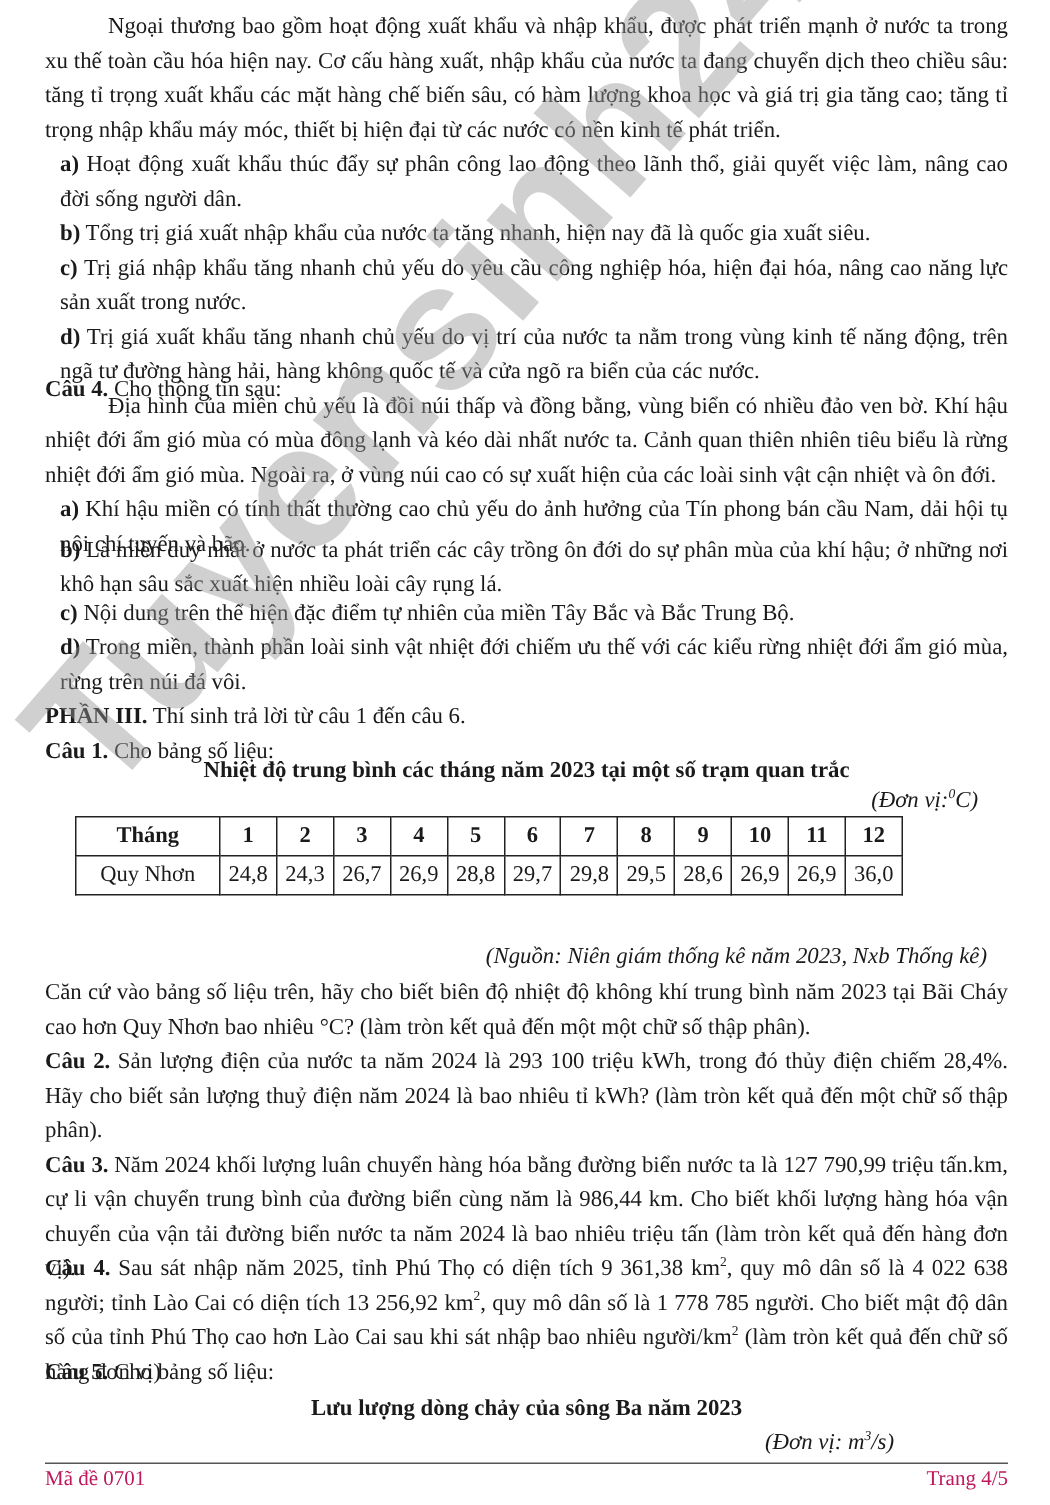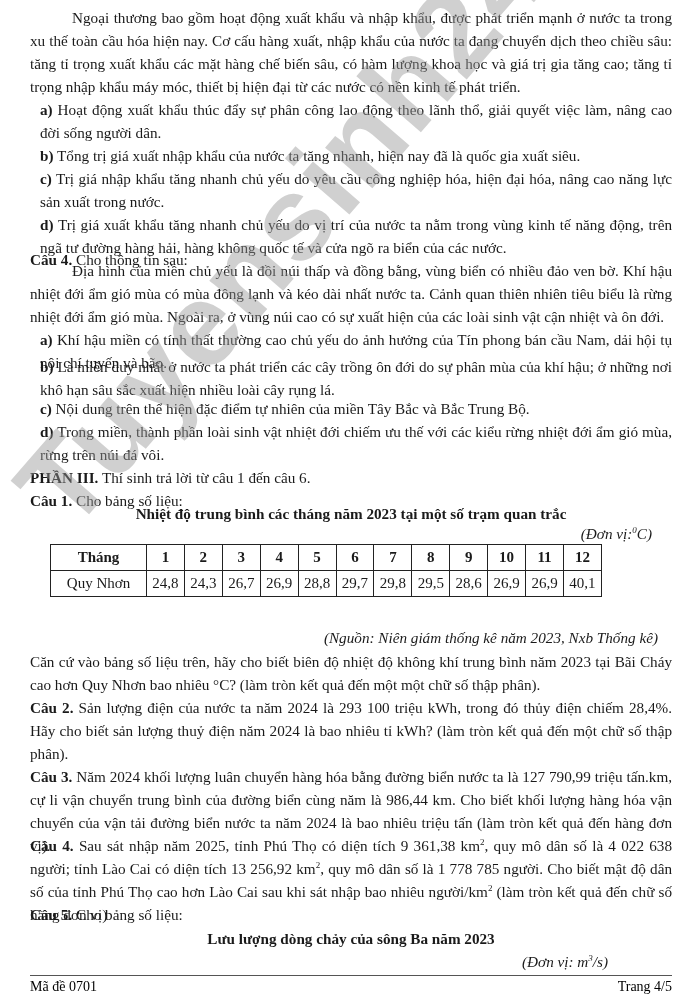--- a/index.html
+++ b/index.html
@@ -29,21 +29,21 @@
     border: 1.5px solid #222; text-align: center; height: 25px; padding: 0;
     line-height: 25px;
   }
   table.data td.rowhead { width: 95px; }
   table.data tr.head td { font-weight: bold; }
   .footer-line {
     position: absolute; left: 30px; top: 975px; width: 642px; height: 0;
     border-top: 1.5px solid #555;
   }
   .footer-left, .footer-right {
-    position: absolute; top: 979px; font-size: 14px; color: #000000;
+    position: absolute; top: 979px; font-size: 14px; color: #be185d;
   }
   .footer-left { left: 30px; }
   .footer-right { right: 28px; }
   .watermark {
     position: absolute; left: 40px; top: 440px; width: 700px;
     font-family: "Liberation Sans", "DejaVu Sans", sans-serif;
     font-weight: bold; font-size: 118px; letter-spacing: 2px;
     color: rgba(150,150,150,0.45);
     transform: rotate(-49deg); transform-origin: left center;
     white-space: nowrap; pointer-events: none; z-index: 5;
@@ -125,21 +125,21 @@
       <td>24,3</td>
       <td>26,7</td>
       <td>26,9</td>
       <td>28,8</td>
       <td>29,7</td>
       <td>29,8</td>
       <td>29,5</td>
       <td>28,6</td>
       <td>26,9</td>
       <td>26,9</td>
-      <td>40,1</td>
+      <td>36,0</td>
     </tr>
   </tbody>
     </table>
 
   <div class="p right ital" style="top:626px; width:628px;">(Nguồn: Niên giám thống kê năm 2023, Nxb Thống kê)</div>
   <div class="p" style="top:650px;">Căn cứ vào bảng số liệu trên, hãy cho biết biên độ nhiệt độ không khí trung bình năm 2023 tại Bãi Cháy cao hơn Quy Nhơn bao nhiêu °C? (làm tròn kết quả đến một một chữ số thập phân).</div>
 
   <div class="p" style="top:696px;">
     <b class="lbl">Câu 2.</b><span> Sản lượng điện của nước ta năm 2024 là 293 100 triệu kWh, trong đó thủy điện chiếm 28,4%. Hãy cho biết sản lượng thuỷ điện năm 2024 là bao nhiêu tỉ kWh? (làm tròn kết quả đến một chữ số thập phân).</span>
   </div>
@@ -149,20 +149,20 @@
   </div>
 
   <div class="p" style="top:834px;">
     <b class="lbl">Câu 4.</b><span> Sau sát nhập năm 2025, tỉnh Phú Thọ có diện tích 9 361,38 km</span><sup>2</sup><span>, quy mô dân số là 4 022 638 người; tỉnh Lào Cai có diện tích 13 256,92 km</span><sup>2</sup><span>, quy mô dân số là 1 778 785 người. Cho biết mật độ dân số của tỉnh Phú Thọ cao hơn Lào Cai sau khi sát nhập bao nhiêu người/km</span><sup>2</sup><span> (làm tròn kết quả đến chữ số hàng đơn vị)</span>
   </div>
 
   <div class="p" style="top:903px;">
     <b class="lbl">Câu 5.</b><span> Cho bảng số liệu:</span>
   </div>
   <div class="p center title" style="top:927px; font-weight:bold;">Lưu lượng dòng chảy của sông Ba năm 2023</div>
-  <div class="p ital" style="top:950px; left:492px; width:160px; text-align:right;">
+  <div class="p ital" style="top:950px; left:480px; width:160px; text-align:right;">
     <span>(Đơn vị: m</span><sup>3</sup><span>/s)</span>
   </div>
 </div>
 
 <div class="footer-line"></div>
 <div class="footer-left">Mã đề 0701</div>
 <div class="footer-right">Trang 4/5</div>
 
 </body></html>

